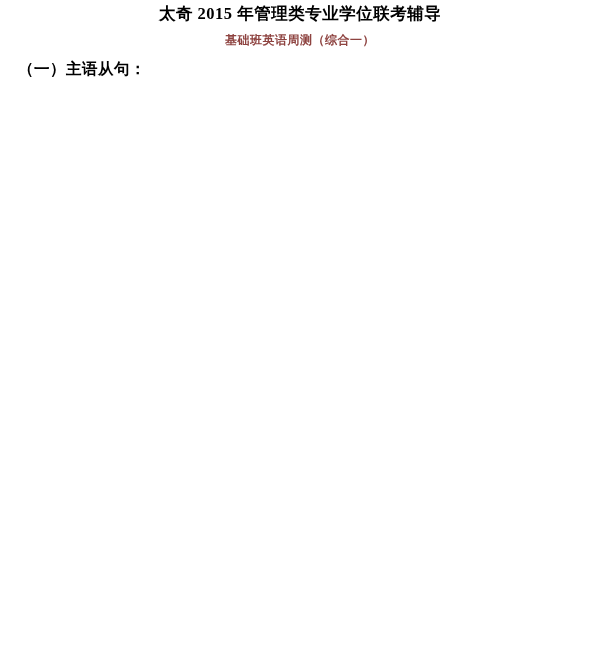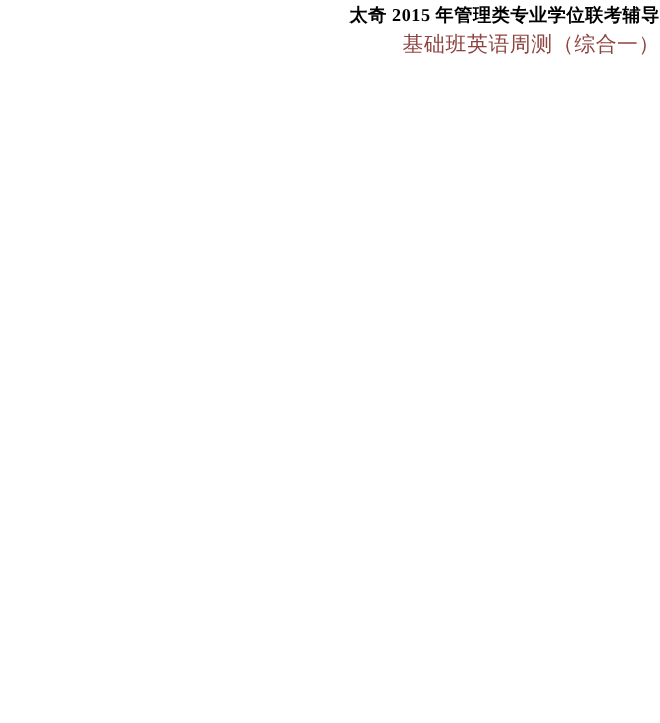--- a/index.html
+++ b/index.html
@@ -2,34 +2,35 @@
 <html><head>
 <meta charset="utf-8">
 <style>
   html,body{margin:0;padding:0;}
   body{
     width:600px;height:657px;background:#ffffff;color:#000000;
     font-family:"Liberation Serif","DejaVu Serif",serif;
     font-size:15px;overflow:hidden;
   }
   .line{height:27.38px;line-height:27.38px;white-space:pre;overflow:hidden;}
-  .center{text-align:right;}
+  .center{text-align:center;}
   .title{font-weight:bold;font-size:16.5px;letter-spacing:0.5px;}
   .red{color:#8e4340;}
-  .sub{font-size:19px;letter-spacing:0.5px;}
+  .sub{font-size:12px;letter-spacing:0.5px;font-weight:bold;}
   .section{font-weight:bold;font-size:15.5px;padding-left:18px;letter-spacing:0.5px;}
   .q{padding-left:20px;}
   .opt{padding-left:48px;}
 </style>
 </head>
 <body>
 
 <div>
   <div class="line center title">太奇 2015 年管理类专业学位联考辅导</div>
   <div class="line center red sub">基础班英语周测（综合一）</div>
+  <div class="line section">（一）主语从句：</div>
 
   <div class="line q">
     
   </div>
   <div class="line opt">
     
   </div>
   <div class="line opt">
     
   </div>

